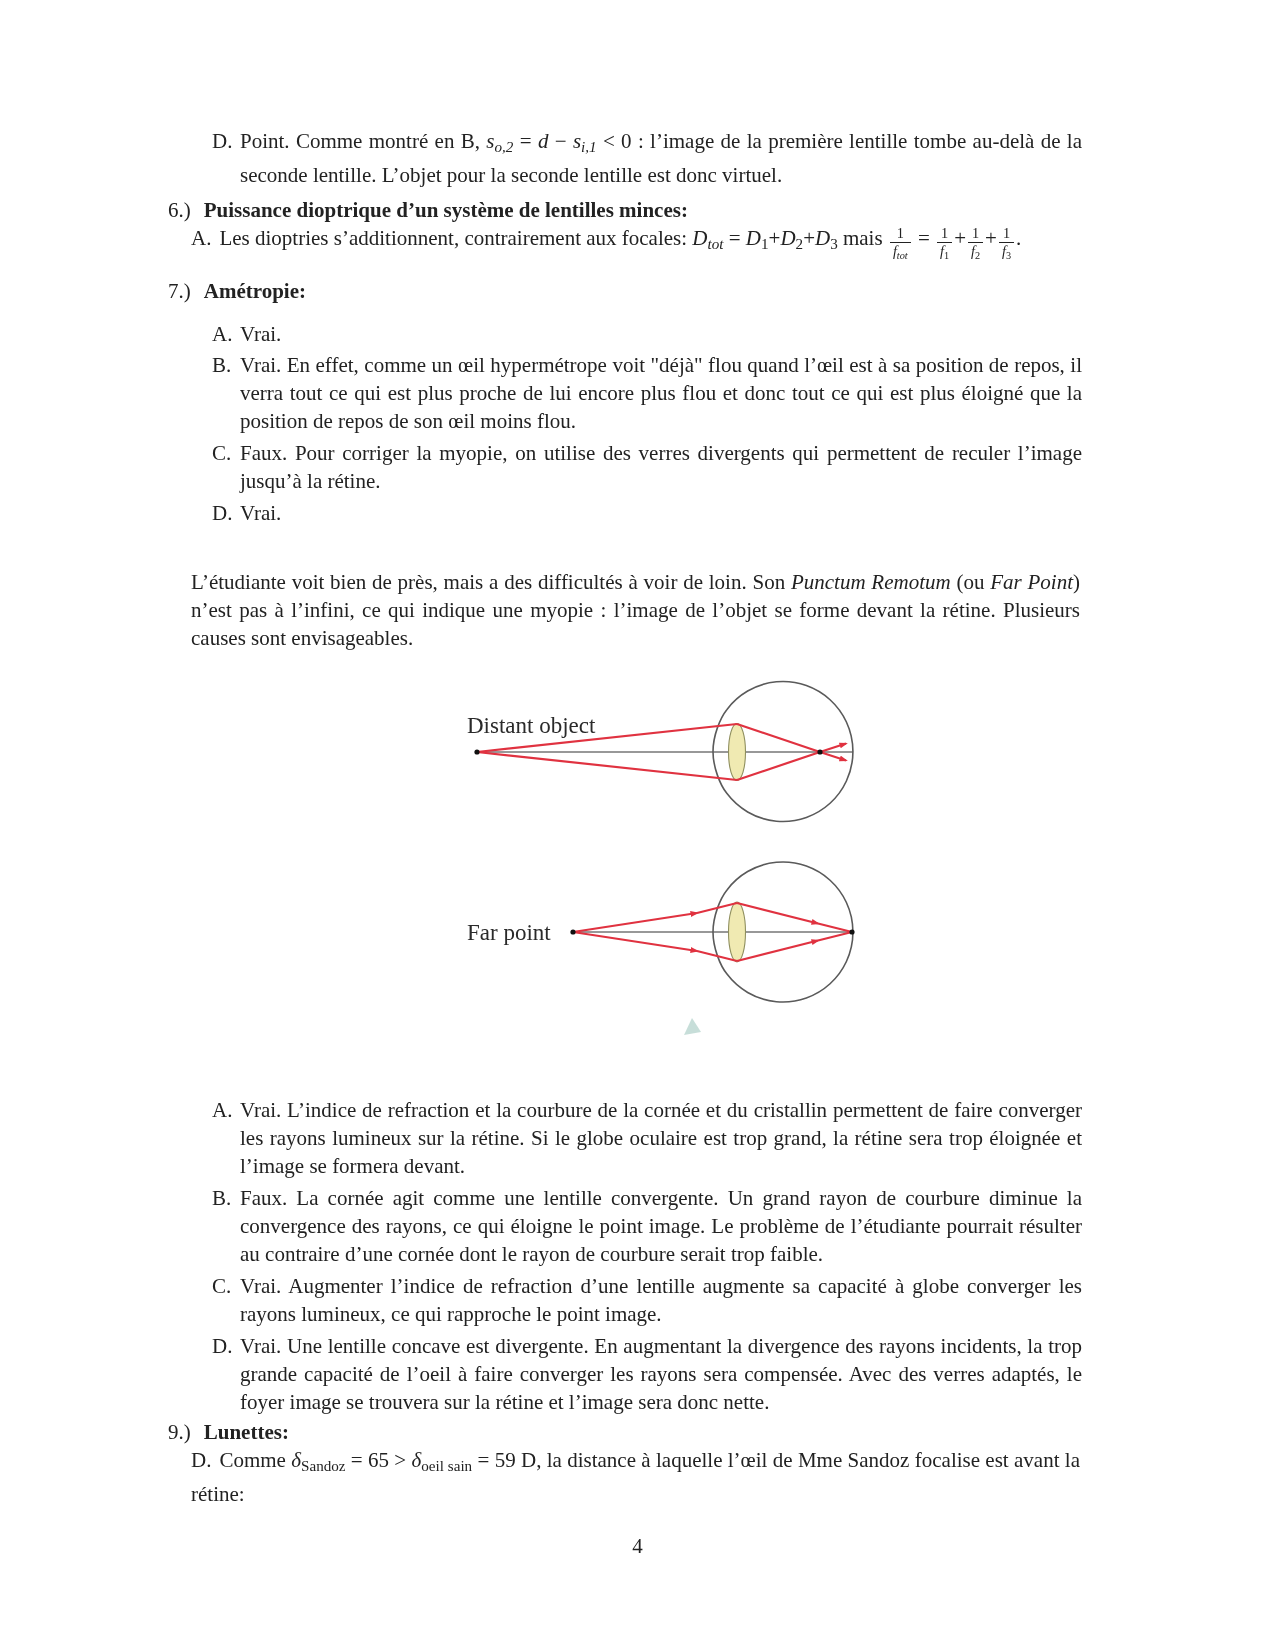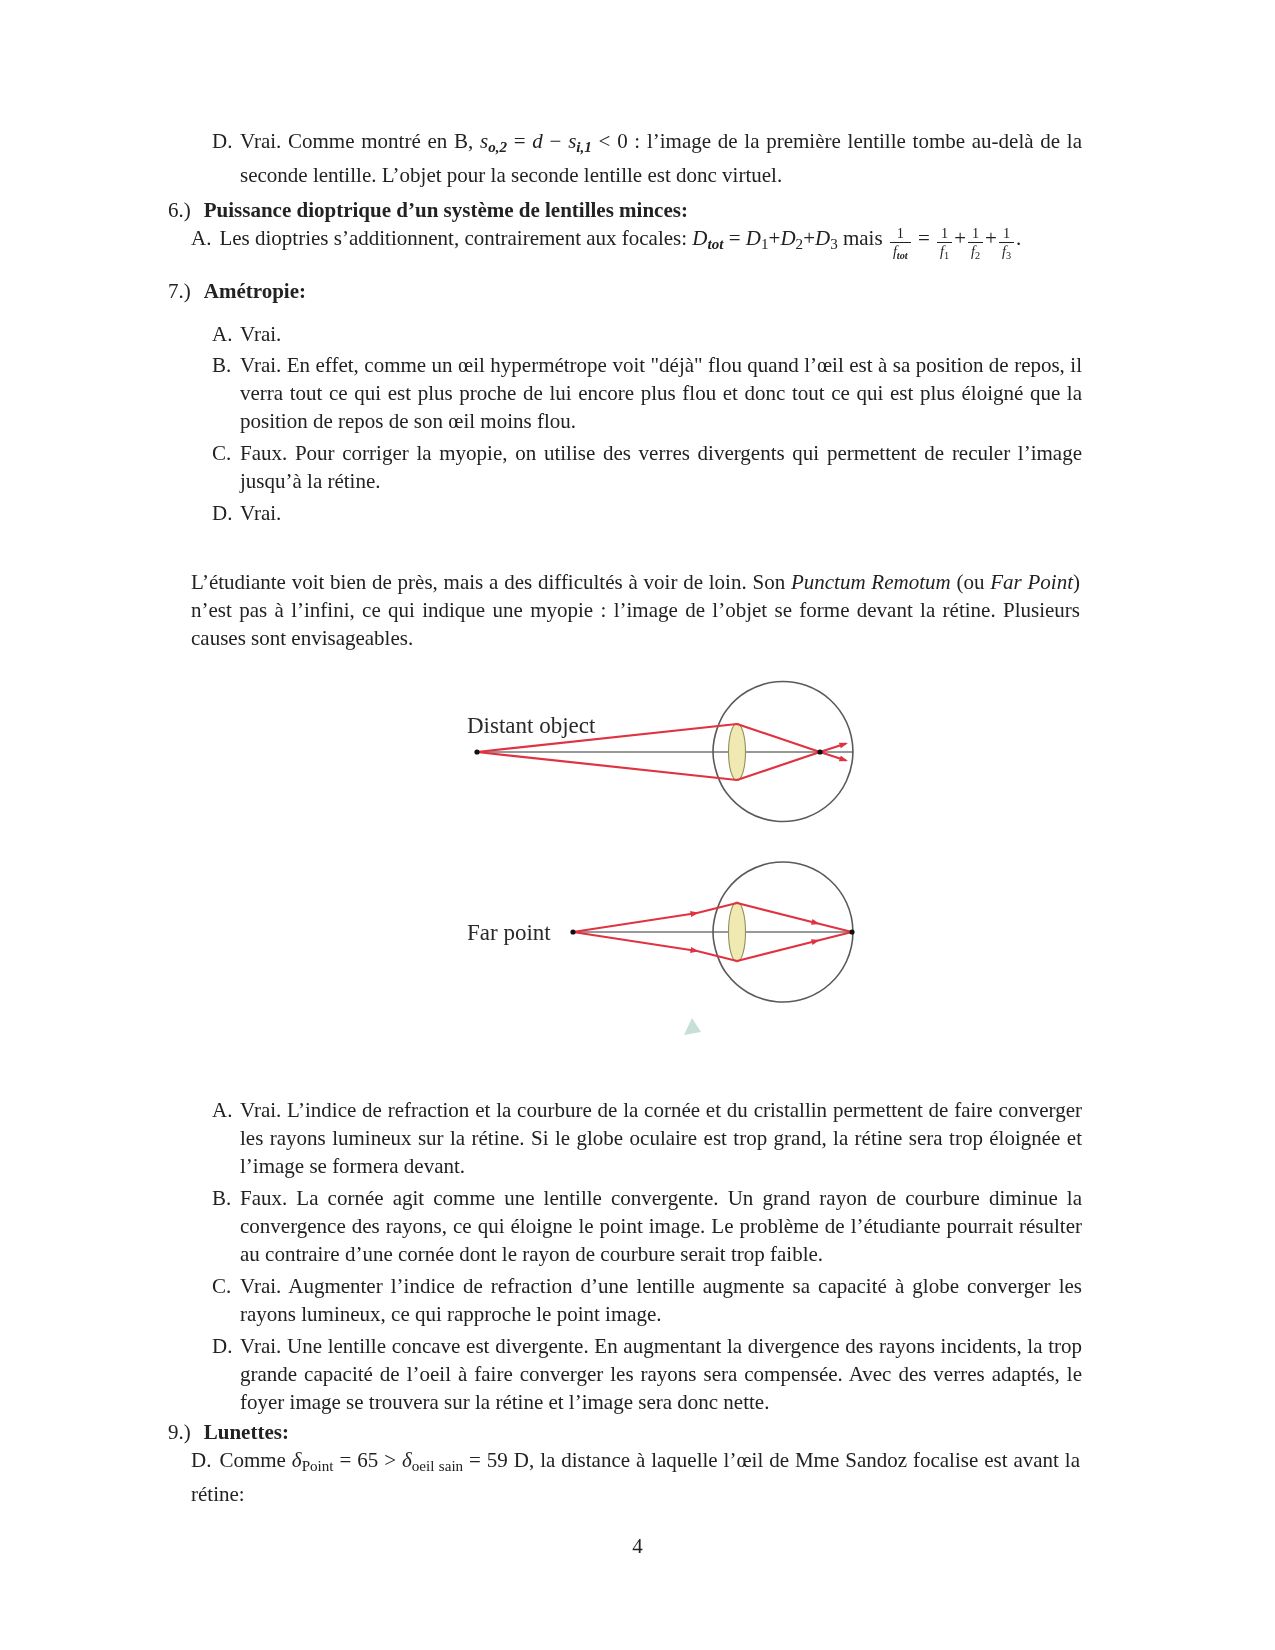--- a/index.html
+++ b/index.html
@@ -14,36 +14,36 @@
   .li .lbl { position:absolute; left:-28px; }
   
   .sec { left:168px; width:924px; white-space:nowrap; }
   .sec .title { font-weight:bold; margin-left:13px; }
   
   .para { left:191px; width:889px; text-align:justify; }
   .plabel { margin-right:8px; }
   
   .i { font-style:italic; }
   .sub { font-size:0.72em; vertical-align:-0.28em; }
-  .isub { font-style:italic; font-size:0.72em; vertical-align:-0.28em;font-weight:bold; }
+  .isub { font-style:italic; font-size:0.72em; vertical-align:-0.28em; }
   .frac { display:inline-block; vertical-align:-0.52em; text-align:center; margin:0 2px; }
   .fnum,.fden { display:block; font-size:0.68em; line-height:1.18; padding:0 3px; }
   .fden { border-top:1.3px solid #222;text-align:right; }
   .caption { left:193px; width:889px; text-align:center; font-style:italic; }
   .pagenum { left:193px; width:889px; text-align:center; }
   .fig { left:430px; top:655px; line-height:0; }
   svg text { font-family:"Liberation Serif","DejaVu Serif",serif; font-size:23px; fill:#2a2a2a; }
 </style>
 </head>
 <body>
 
 <div class="page">
 
   <div class="blk li" style="top:127px">
-    <span class="lbl">D.</span><span><span>Vrai. Comme montré en B, </span><span class="i">s</span><span class="isub">o,2</span><span> = </span><span class="i">d</span><span> − </span><span class="i">s</span><span class="isub">i,1</span><span> &lt; 0 : l’image de la première lentille tombe au-delà de la seconde lentille. L’objet pour la seconde lentille est donc virtuel.</span></span>
+    <span class="lbl">D.</span><span><span>Point. Comme montré en B, </span><span class="i">s</span><span class="isub">o,2</span><span> = </span><span class="i">d</span><span> − </span><span class="i">s</span><span class="isub">i,1</span><span> &lt; 0 : l’image de la première lentille tombe au-delà de la seconde lentille. L’objet pour la seconde lentille est donc virtuel.</span></span>
   </div>
 
   <div class="blk sec" style="top:196px">
     <span class="num">6.)</span><span class="title">Puissance dioptrique d’un système de lentilles minces:</span>
   </div>
   <div class="blk para" style="top:224px">
     <span class="plabel">A.</span><span><span>Les dioptries s’additionnent, contrairement aux focales: </span><span class="i">D</span><span class="isub">tot</span><span> = </span><span class="i">D</span><span class="sub">1</span><span>+</span><span class="i">D</span><span class="sub">2</span><span>+</span><span class="i">D</span><span class="sub">3</span><span> mais </span><span class="frac"><span class="fnum"><span>1</span></span><span class="fden"><span class="i">f</span><span class="isub">tot</span></span></span><span> = </span><span class="frac"><span class="fnum"><span>1</span></span><span class="fden"><span class="i">f</span><span class="sub">1</span></span></span><span>+</span><span class="frac"><span class="fnum"><span>1</span></span><span class="fden"><span class="i">f</span><span class="sub">2</span></span></span><span>+</span><span class="frac"><span class="fnum"><span>1</span></span><span class="fden"><span class="i">f</span><span class="sub">3</span></span></span><span>.</span></span>
   </div>
 
   <div class="blk sec" style="top:277px">
@@ -127,18 +127,18 @@
     <span class="lbl">C.</span><span>Vrai. Augmenter l’indice de refraction d’une lentille augmente sa capacité à globe converger les rayons lumineux, ce qui rapproche le point image.</span>
   </div>
   <div class="blk li" style="top:1332px">
     <span class="lbl">D.</span><span>Vrai. Une lentille concave est divergente. En augmentant la divergence des rayons incidents, la trop grande capacité de l’oeil à faire converger les rayons sera compensée. Avec des verres adaptés, le foyer image se trouvera sur la rétine et l’image sera donc nette.</span>
   </div>
 
   <div class="blk sec" style="top:1418px">
     <span class="num">9.)</span><span class="title">Lunettes:</span>
   </div>
   <div class="blk para" style="top:1446px">
-    <span class="plabel">D.</span><span><span>Comme </span><span class="i">δ</span><span class="sub">Point</span><span> = 65 &gt; </span><span class="i">δ</span><span class="sub">oeil sain</span><span> = 59 D, la distance à laquelle l’œil de Mme Sandoz focalise est avant la rétine:</span></span>
+    <span class="plabel">D.</span><span><span>Comme </span><span class="i">δ</span><span class="sub">Sandoz</span><span> = 65 &gt; </span><span class="i">δ</span><span class="sub">oeil sain</span><span> = 59 D, la distance à laquelle l’œil de Mme Sandoz focalise est avant la rétine:</span></span>
   </div>
 
   <div class="blk pagenum" style="top:1532px">4</div>
 
 </div>
 
 </body></html>

